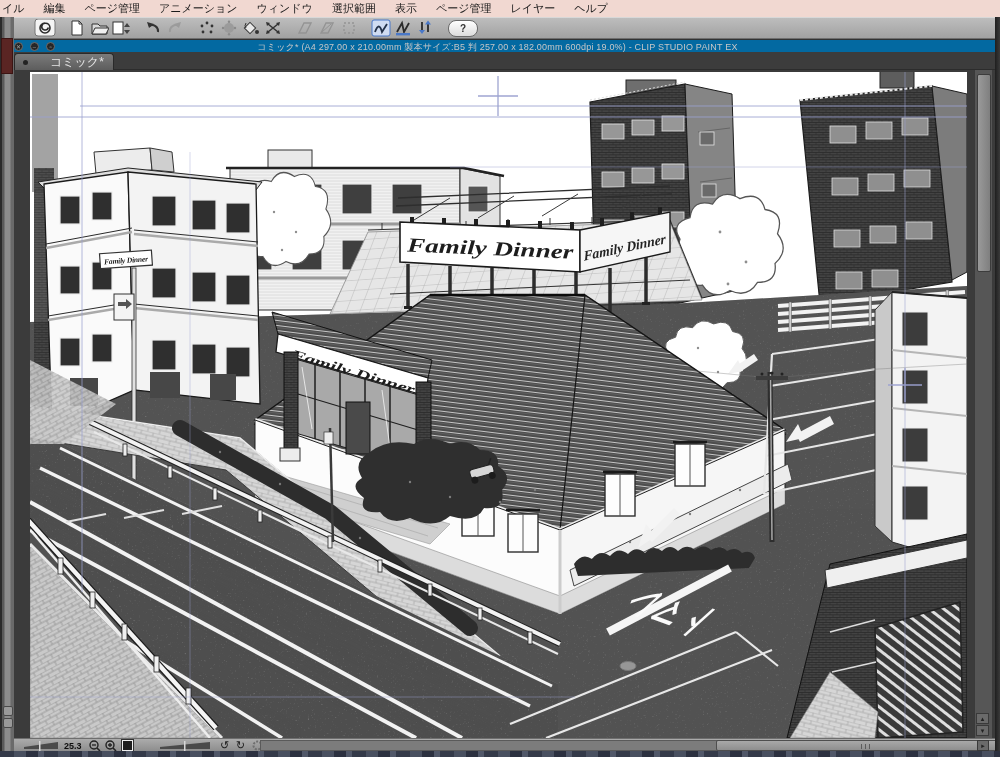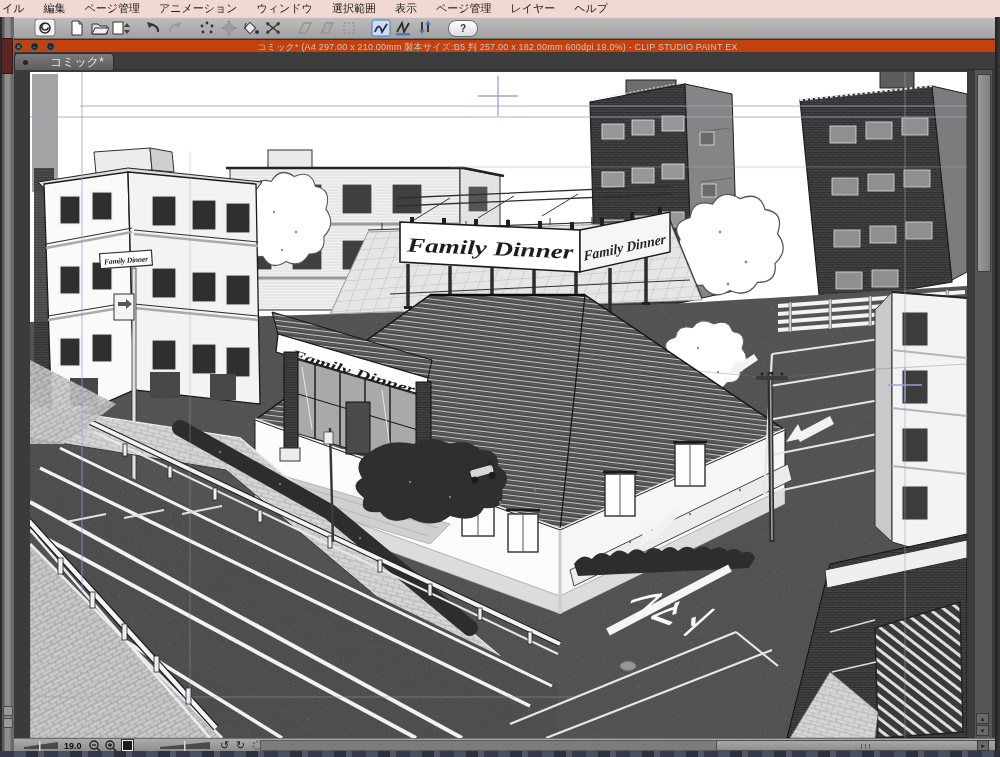--- a/index.html
+++ b/index.html
@@ -16,21 +16,21 @@
   #toolbar{left:0;top:17px;width:1000px;height:22px;
            background:linear-gradient(#bdbdbd,#a2a2a2);
            border-top:1px solid #d8d8d8;border-bottom:1px solid #6f6f6f;box-sizing:border-box;
            display:flex;align-items:center;padding-left:34px;}
   .tbtn{width:22px;height:18px;display:flex;align-items:center;justify-content:center;flex:0 0 auto;}
   .tsp{width:10px;flex:0 0 auto;}
   #help-btn{width:28px;height:15px;background:linear-gradient(#ffffff,#dcdcdc);
             border:1px solid #6a6a6a;border-radius:8px;display:flex;align-items:center;
             justify-content:center;font-size:10px;font-weight:bold;color:#333;margin-left:12px;}
   
-  #titlebar{left:0;top:39px;width:995px;height:13px;background:#c2410c;border-top:1px solid #333;}
+  #titlebar{left:0;top:39px;width:995px;height:13px;background:#0369a1;border-top:1px solid #333;}
   .winbtn{position:absolute;top:2px;width:9px;height:9px;border-radius:50%;
           background:#262626;border:1px solid #6e6e6e;color:#a5a5a5;font-size:6px;
           line-height:8px;text-align:center;box-sizing:border-box;}
   #title-text{position:absolute;left:0;right:0;top:1px;text-align:center;
               font-size:9px;color:#c7c7c7;letter-spacing:.2px;}
   
   #tabbar{left:0;top:52px;width:995px;height:18px;background:#3c3c3c;border-bottom:1px solid #2c2c2c;box-sizing:border-box;}
   #doc-tab{position:absolute;left:14px;top:1px;width:100px;height:17px;
            background:linear-gradient(#7b7b7b,#5d5d5d);border:1px solid #2a2a2a;border-bottom:none;
            border-radius:4px 4px 0 0;display:flex;align-items:center;gap:22px;
@@ -663,21 +663,21 @@
   <div class="sarrow" style="left:1px;bottom:2px;">▾</div>
 </div>
 
 <div class="abs" id="statusbar">
   <div class="sb" style="left:10px;">
     <svg width="36" height="12">
         <polygon points="0,9 34,9 34,2 0,7" fill="#4a4a4a"></polygon>
         <rect x="15" y="1" width="1.5" height="10" fill="#d8d8d8"></rect>
       </svg>
   </div>
-  <div class="sb val" style="left:50px;">19.0</div>
+  <div class="sb val" style="left:50px;">25.3</div>
   <div class="sb" style="left:74px;">
     <svg width="14" height="13">
         <circle cx="6" cy="6" r="4" fill="none" stroke="#222" stroke-width="1.4"></circle>
         <path d="M9 9 L12 12" stroke="#222" stroke-width="1.6"></path>
         <path d="M4 6 h4" stroke="#222" stroke-width="1.3"></path>
       </svg>
   </div>
   <div class="sb" style="left:90px;">
     <svg width="14" height="13">
         <circle cx="6" cy="6" r="4" fill="none" stroke="#222" stroke-width="1.4"></circle>

